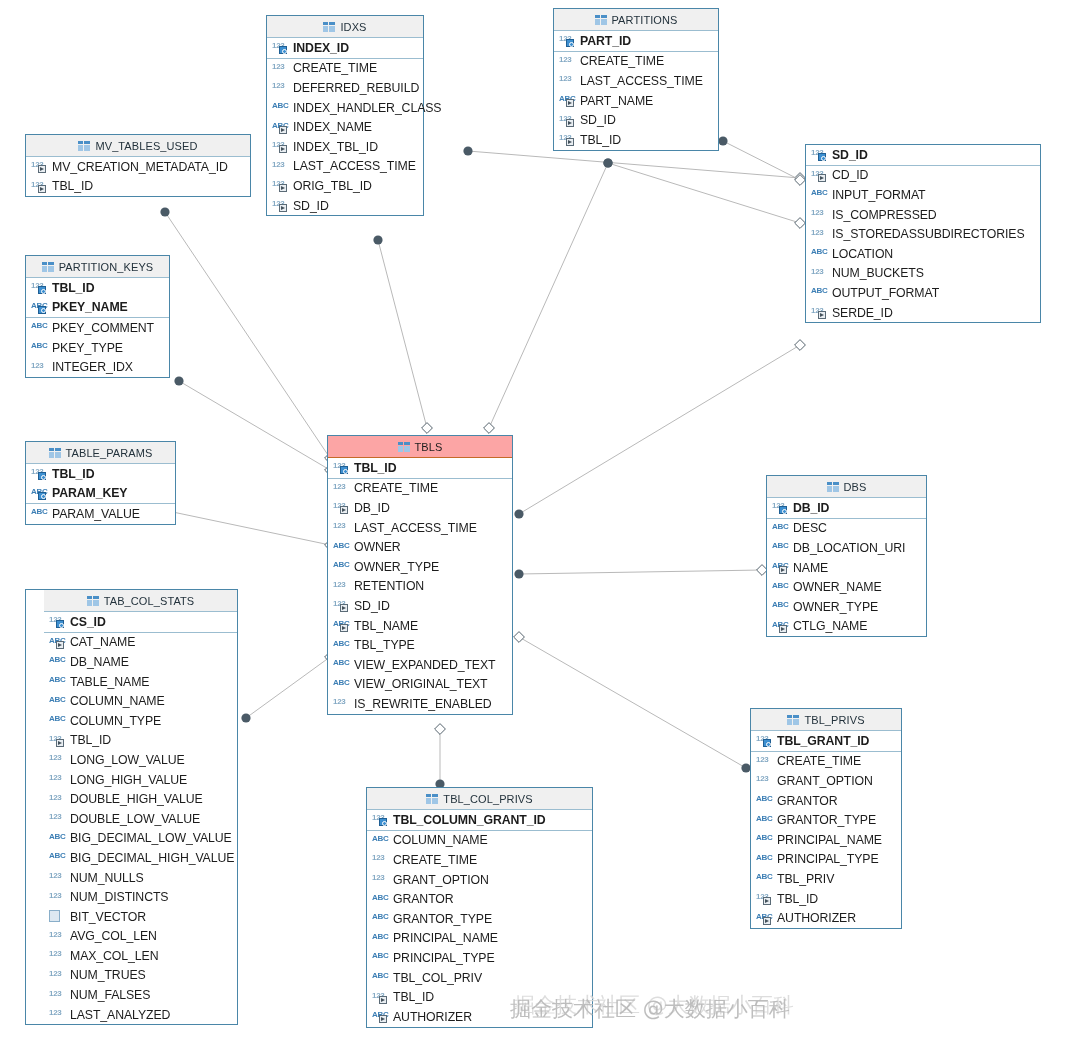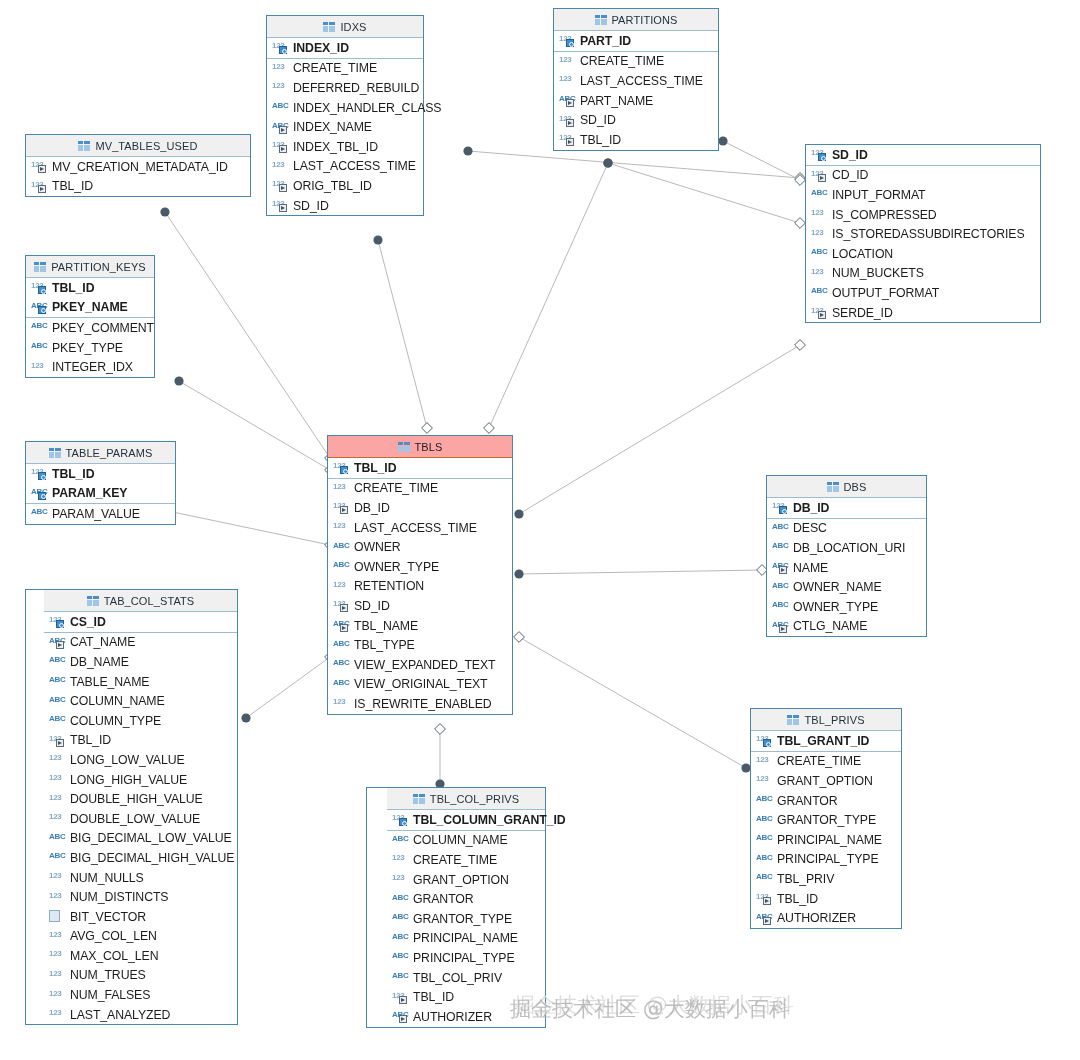--- a/index.html
+++ b/index.html
@@ -437,21 +437,21 @@
           </div>
           <div class="col">
             <span class="ico num">
               <span class="t">123</span>
               <span class="badge fk"></span>
             </span>
             <span>TBL_ID</span>
           </div>
         </div>
       </div>
-      <div class="entity" style="left: 25px; top: 255px; width: 130px;">
+      <div class="entity" style="left: 25px; top: 255px; width: 145px;">
         <div class="entity-header">
           <span class="tbl-icon">
             <i class="a"></i>
             <i class="b"></i>
             <i class="c"></i>
             <i class="d"></i>
           </span>
           <span>PARTITION_KEYS</span>
         </div>
         <div class="pk-section">
@@ -898,21 +898,21 @@
           </div>
           <div class="col">
             <span class="ico str">
               <span class="t">ABC</span>
               <span class="badge fk"></span>
             </span>
             <span>AUTHORIZER</span>
           </div>
         </div>
       </div>
-      <div class="entity" style="left: 366px; top: 787px; width: 180px; padding-left: 20px;">
+      <div class="entity" style="left: 366px; top: 787px; width: 227px;">
         <div class="entity-header">
           <span class="tbl-icon">
             <i class="a"></i>
             <i class="b"></i>
             <i class="c"></i>
             <i class="d"></i>
           </span>
           <span>TBL_COL_PRIVS</span>
         </div>
         <div class="pk-section">

